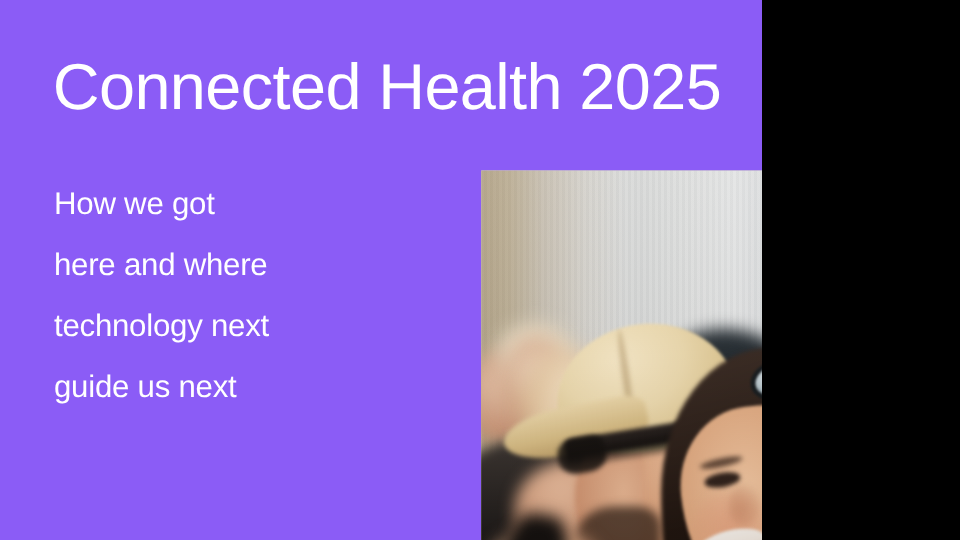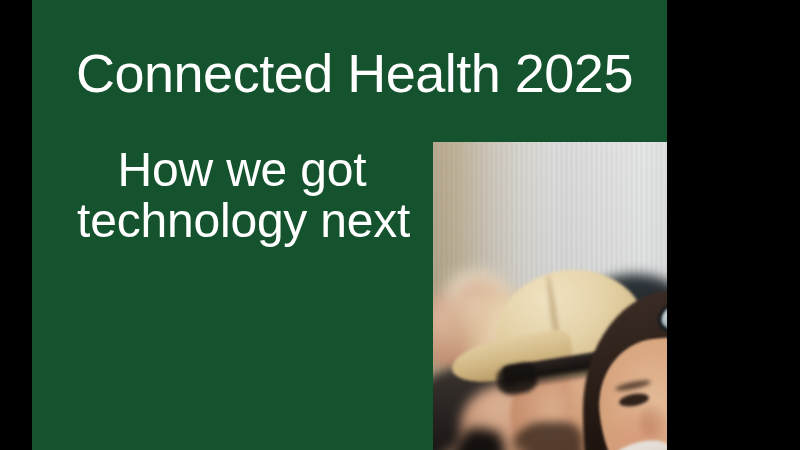--- a/index.html
+++ b/index.html
@@ -4,24 +4,23 @@
 <style>
   html, body {
     margin: 0;
     padding: 0;
     background: #000000;
   }
   .slide {
     position: relative;
     width: 635px;
     height: 450px;
-    background: #14532d;
+    background: #8b5cf6;
     overflow: hidden;
     font-family: "Liberation Sans", sans-serif;
-    margin-left: 32px;
   }
 
   
   .title {
     position: absolute;
     left: 44px;
     top: 6px;
     font-size: 54px;
     line-height: 62px;
     font-weight: 300;
@@ -29,26 +28,25 @@
     color: #ffffff;
     white-space: nowrap;
   }
 
   
   .subtitle {
     position: absolute;
     left: 45px;
     top: 144px;
     width: 330px;
-    font-size: 48px;
+    font-size: 26px;
     line-height: 51px;
     font-weight: 300;
     letter-spacing: -0.2px;
     color: #ffffff;
-    text-align: center;
   }
   .subtitle .sline { display: block; white-space: nowrap; }
 
   
   .photo {
     position: absolute;
     left: 401px;
     top: 142px;
     width: 399px;
     height: 308px;
@@ -432,21 +430,23 @@
 </style>
 </head>
 <body>
 
 <div class="slide">
 
   <h1 class="title">Connected Health 2025</h1>
 
   <div class="subtitle">
     <span class="sline">How we got</span>
+    <span class="sline">here and where</span>
     <span class="sline">technology next</span>
+    <span class="sline">guide us next</span>
   </div>
 
   <div class="photo">
     <div class="photo-inner">
 
       <div class="bg-wall"></div>
       <div class="wall-shadow"></div>
 
       <div class="blob far-head-a"></div>
       <div class="blob far-hair-b"></div>

